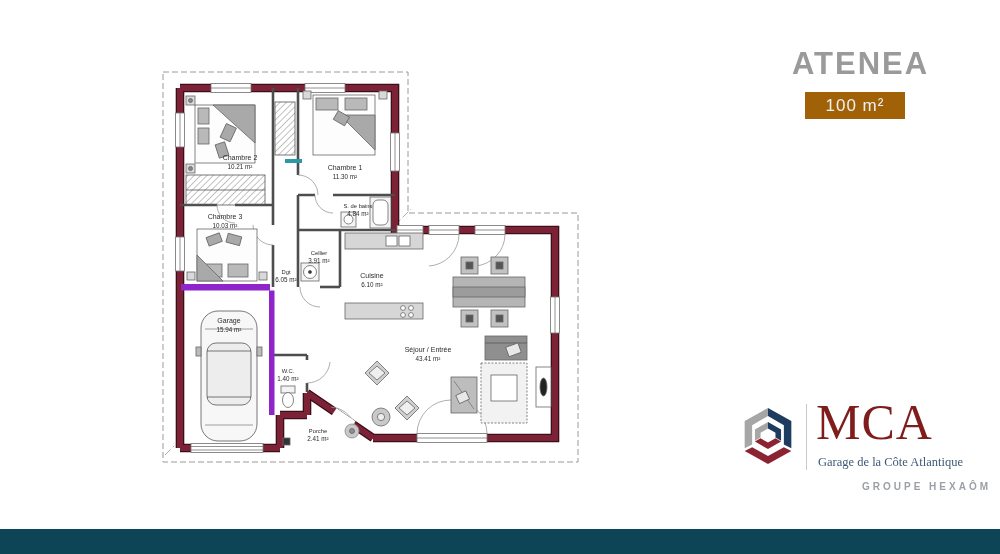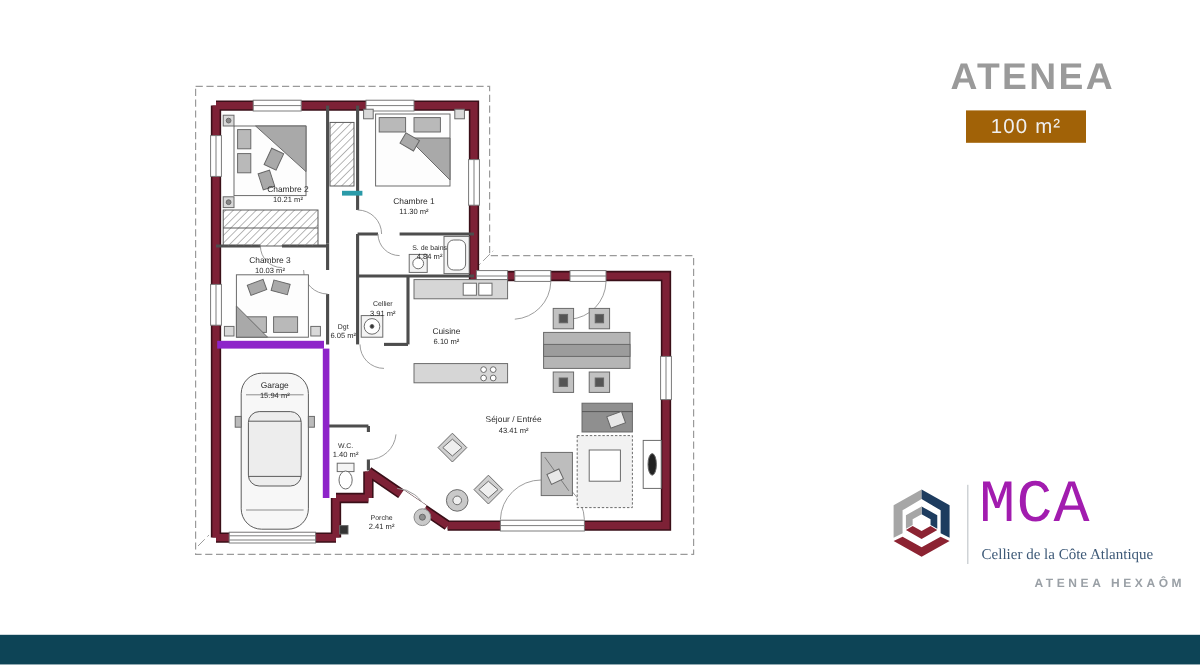--- a/index.html
+++ b/index.html
@@ -7,22 +7,22 @@
           font-family:"Liberation Sans",sans-serif;}
   
   .plan-title{position:absolute;left:792px;top:46px;font-size:31px;font-weight:800;
               letter-spacing:2px;color:#9a9a9a;}
   .area-badge{position:absolute;left:805px;top:92px;width:100px;height:27px;background:#a16207;
               color:#efefef;font-size:17px;display:flex;align-items:center;justify-content:center;
               letter-spacing:1px;}
   
   .brand-cube{position:absolute;left:740px;top:404px;}
   .brand-divider{position:absolute;left:806px;top:404px;width:1px;height:66px;background:#c4c9cd;}
-  .brand-name{position:absolute;left:816px;top:396px;font-family:Liberation Mono, monospace;
-              font-size:50px;line-height:52px;color:#a21caf;letter-spacing:1px;}
+  .brand-name{position:absolute;left:816px;top:396px;font-family:Liberation Serif, serif;
+              font-size:50px;line-height:52px;color:#7f1d1d;letter-spacing:1px;}
   .brand-tagline{position:absolute;left:818px;top:455px;font-family:"Liberation Serif",serif;
               font-size:12.5px;color:#3d5977;white-space:nowrap;}
   .brand-group{position:absolute;left:862px;top:481px;font-size:10px;font-weight:bold;
               letter-spacing:3px;color:#9aa0a6;white-space:nowrap;}
   .bottom-bar{position:absolute;left:0;bottom:0;width:1000px;height:25px;background:#0d4456;}
   
   .floorplan{position:absolute;left:155px;top:55px;}
   .floorplan text{font-family:"Liberation Sans",sans-serif;fill:#2b2b2b;}
   .room-name{font-size:7px;text-anchor:middle;}
   .room-area{font-size:6.3px;text-anchor:middle;fill:#444;}
@@ -291,18 +291,18 @@
   <svg class="brand-cube" width="56" height="64" viewBox="0 0 60 66">
     <polygon points="30,3 5,17 5,46 13,42 13,21.5 30,11.5" fill="#a6a6a6"></polygon>
     <polygon points="30,3 55,17 55,46 47,42 47,21.5 30,11.5" fill="#1d3c5f"></polygon>
     <polygon points="30,63 5,49 13,45 30,54.5 47,45 55,49" fill="#8c2332"></polygon>
     <polygon points="30,18 44,26 44,38 38,34.5 38,29.5 30,25" fill="#1d3c5f"></polygon>
     <polygon points="30,18 16,26 16,38 22,34.5 22,29.5 30,25" fill="#a6a6a6"></polygon>
     <polygon points="30,47 16,39 22,35.5 30,40 38,35.5 44,39" fill="#8c2332"></polygon>
   </svg>
   <div class="brand-divider"></div>
   <div class="brand-name">MCA</div>
-  <div class="brand-tagline">Cellier de la Côte Atlantique</div>
-  <div class="brand-group">ATENEA HEXAÔM</div>
+  <div class="brand-tagline">Garage de la Côte Atlantique</div>
+  <div class="brand-group">GROUPE HEXAÔM</div>
 
   <div class="bottom-bar"></div>
 
 </div>
 
 </body></html>

